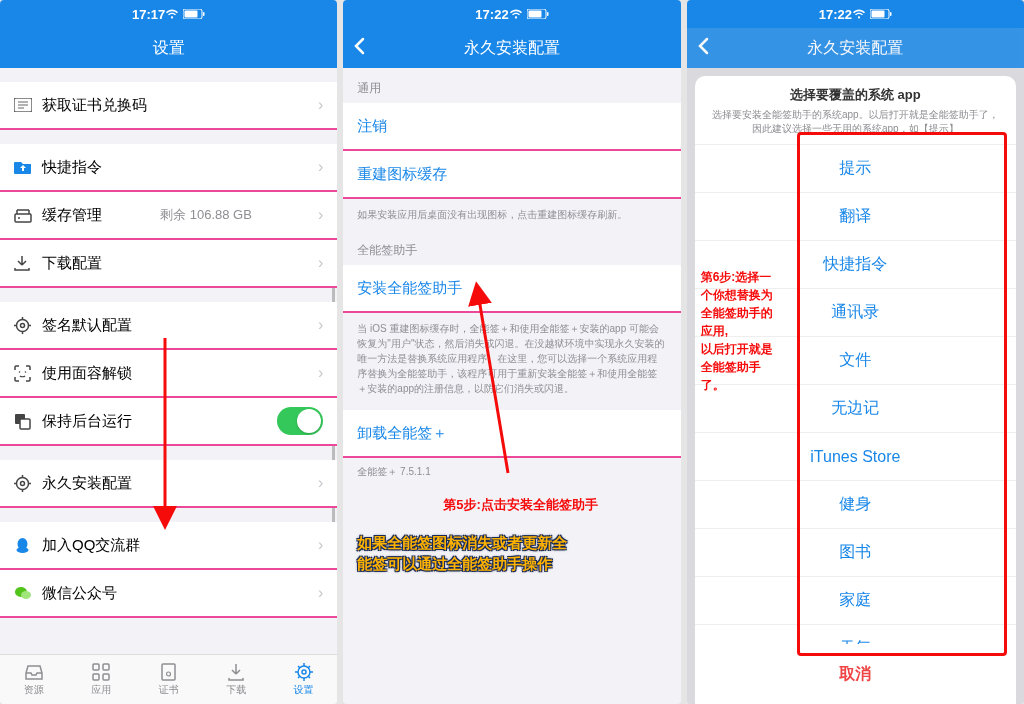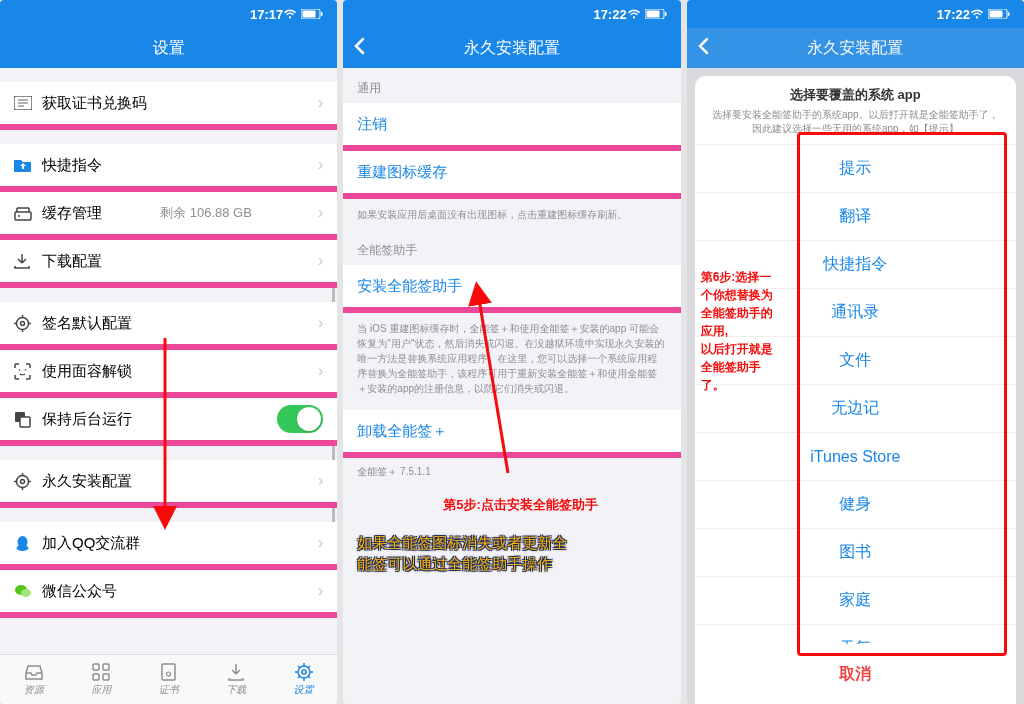--- a/index.html
+++ b/index.html
@@ -1,40 +1,40 @@
 <!DOCTYPE html>
 <html><head>
 <meta charset="utf-8">
 <style>
   * { box-sizing: border-box; margin: 0; padding: 0; }
   body { font-family: -apple-system, "PingFang SC", "Helvetica Neue", sans-serif; background: #e5e5e5; width:1024px; height:704px; overflow:hidden; }
   .screens { display:flex; gap:6px; padding:0; height:704px; }
   .phone { flex:1; background:#f2f2f7; position:relative; display:flex; flex-direction:column; border-radius:4px; overflow:hidden; }
-  .statusbar { height:28px; background:#1987e8; color:#fff; display:flex; align-items:center; justify-content:flex-end; padding:0 14px; font-size:13px; font-weight:600; }
+  .statusbar { height:28px; background:#1987e8; color:#fff; display:flex; align-items:center; justify-content:center; padding:0 14px; font-size:13px; font-weight:600; }
   .status-icons { display:flex; gap:4px; align-items:center; }
   .navbar { height:40px; background:#1987e8; color:#fff; display:flex; align-items:center; justify-content:center; font-size:16px; font-weight:500; position:relative; }
   .navbar .back { position:absolute; left:10px; }
   .content { flex:1; overflow:hidden; position:relative; }
   .group-header { font-size:12px; color:#8e8e93; padding:12px 14px 6px; }
-  .cell { background:#fff; min-height:48px; display:flex; align-items:center; padding:0 14px; font-size:15px; color:#000; border-bottom:6px solid #ec4899; position:relative; }
+  .cell { background:#fff; min-height:48px; display:flex; align-items:center; padding:0 14px; font-size:15px; color:#000; border-bottom:2px solid #ec4899; position:relative; }
   .cell.link { color:#1987e8; }
   .cell.destructive { color:#1987e8; justify-content:flex-start; }
   .cell .icon-slot { width:28px; display:flex; align-items:center; color:#444; }
   .cell .chevron { margin-left:auto; color:#c7c7cc; font-size:16px; }
   .cell .value { margin-left:auto; color:#8e8e93; font-size:13px; margin-right:8px; }
   .note { font-size:10px; color:#8e8e93; padding:8px 14px; line-height:1.5; }
   .group { margin-top:14px; }
   .toggle { margin-left:auto; width:46px; height:28px; background:#34c759; border-radius:14px; position:relative; }
   .toggle::after { content:""; position:absolute; right:2px; top:2px; width:24px; height:24px; background:#fff; border-radius:50%; box-shadow:0 1px 2px rgba(0,0,0,0.2); }
   .tabbar { height:50px; background:#f9f9f9; border-top:1px solid #ddd; display:flex; }
-  .tabbar .tab { flex:1; display:flex; flex-direction:column; align-items:center; justify-content:center; font-size:10px; color:#8e8e93; gap:2px;font-style:italic; }
+  .tabbar .tab { flex:1; display:flex; flex-direction:column; align-items:center; justify-content:center; font-size:10px; color:#8e8e93; gap:2px; }
   .tabbar .tab.active { color:#1987e8; }
   .red-annot { color:#f60b0b; font-weight:700; font-size:13px; position:absolute;margin-top:14px; }
   svg.arrow { position:absolute; overflow:visible; }
-  .overlay-bold { position:absolute; font-size:15px; font-weight:400; color:#ffb300; text-shadow: -1px -1px 0 #1a2a55, 1px -1px 0 #1a2a55, -1px 1px 0 #1a2a55, 1px 1px 0 #1a2a55, 0 0 3px #1a2a55; line-height:1.4; }
+  .overlay-bold { position:absolute; font-size:15px; font-weight:700; color:#ffb300; text-shadow: -1px -1px 0 #1a2a55, 1px -1px 0 #1a2a55, -1px 1px 0 #1a2a55, 1px 1px 0 #1a2a55, 0 0 3px #1a2a55; line-height:1.4; }
   
   .sheet { position:absolute; left:8px; right:8px; top:76px; bottom:0; background:#fff; border-radius:10px 10px 0 0; display:flex; flex-direction:column; }
   .sheet-header { text-align:center; padding:10px 16px 8px; }
   .sheet-title { font-size:13px; font-weight:600; color:#333; }
   .sheet-sub { font-size:10px; color:#8e8e93; margin-top:4px; line-height:1.4; }
   .sheet-list { flex:1; overflow:hidden; position:relative; }
   .app-row { height:48px; display:flex; align-items:center; justify-content:center; font-size:16px; color:#1987e8; border-top:1px solid #eee; }
   .cancel-btn { margin:8px; height:44px; background:#fff; border-radius:10px; display:flex; align-items:center; justify-content:center; font-size:16px; font-weight:700; color:#ef4444; }
   .red-box { position:absolute; border:3px solid #f60b0b; border-radius:4px; }
   .scroll-ind { position:absolute; right:2px; top:90px; width:3px; height:390px; background:#bbb; border-radius:2px; }

